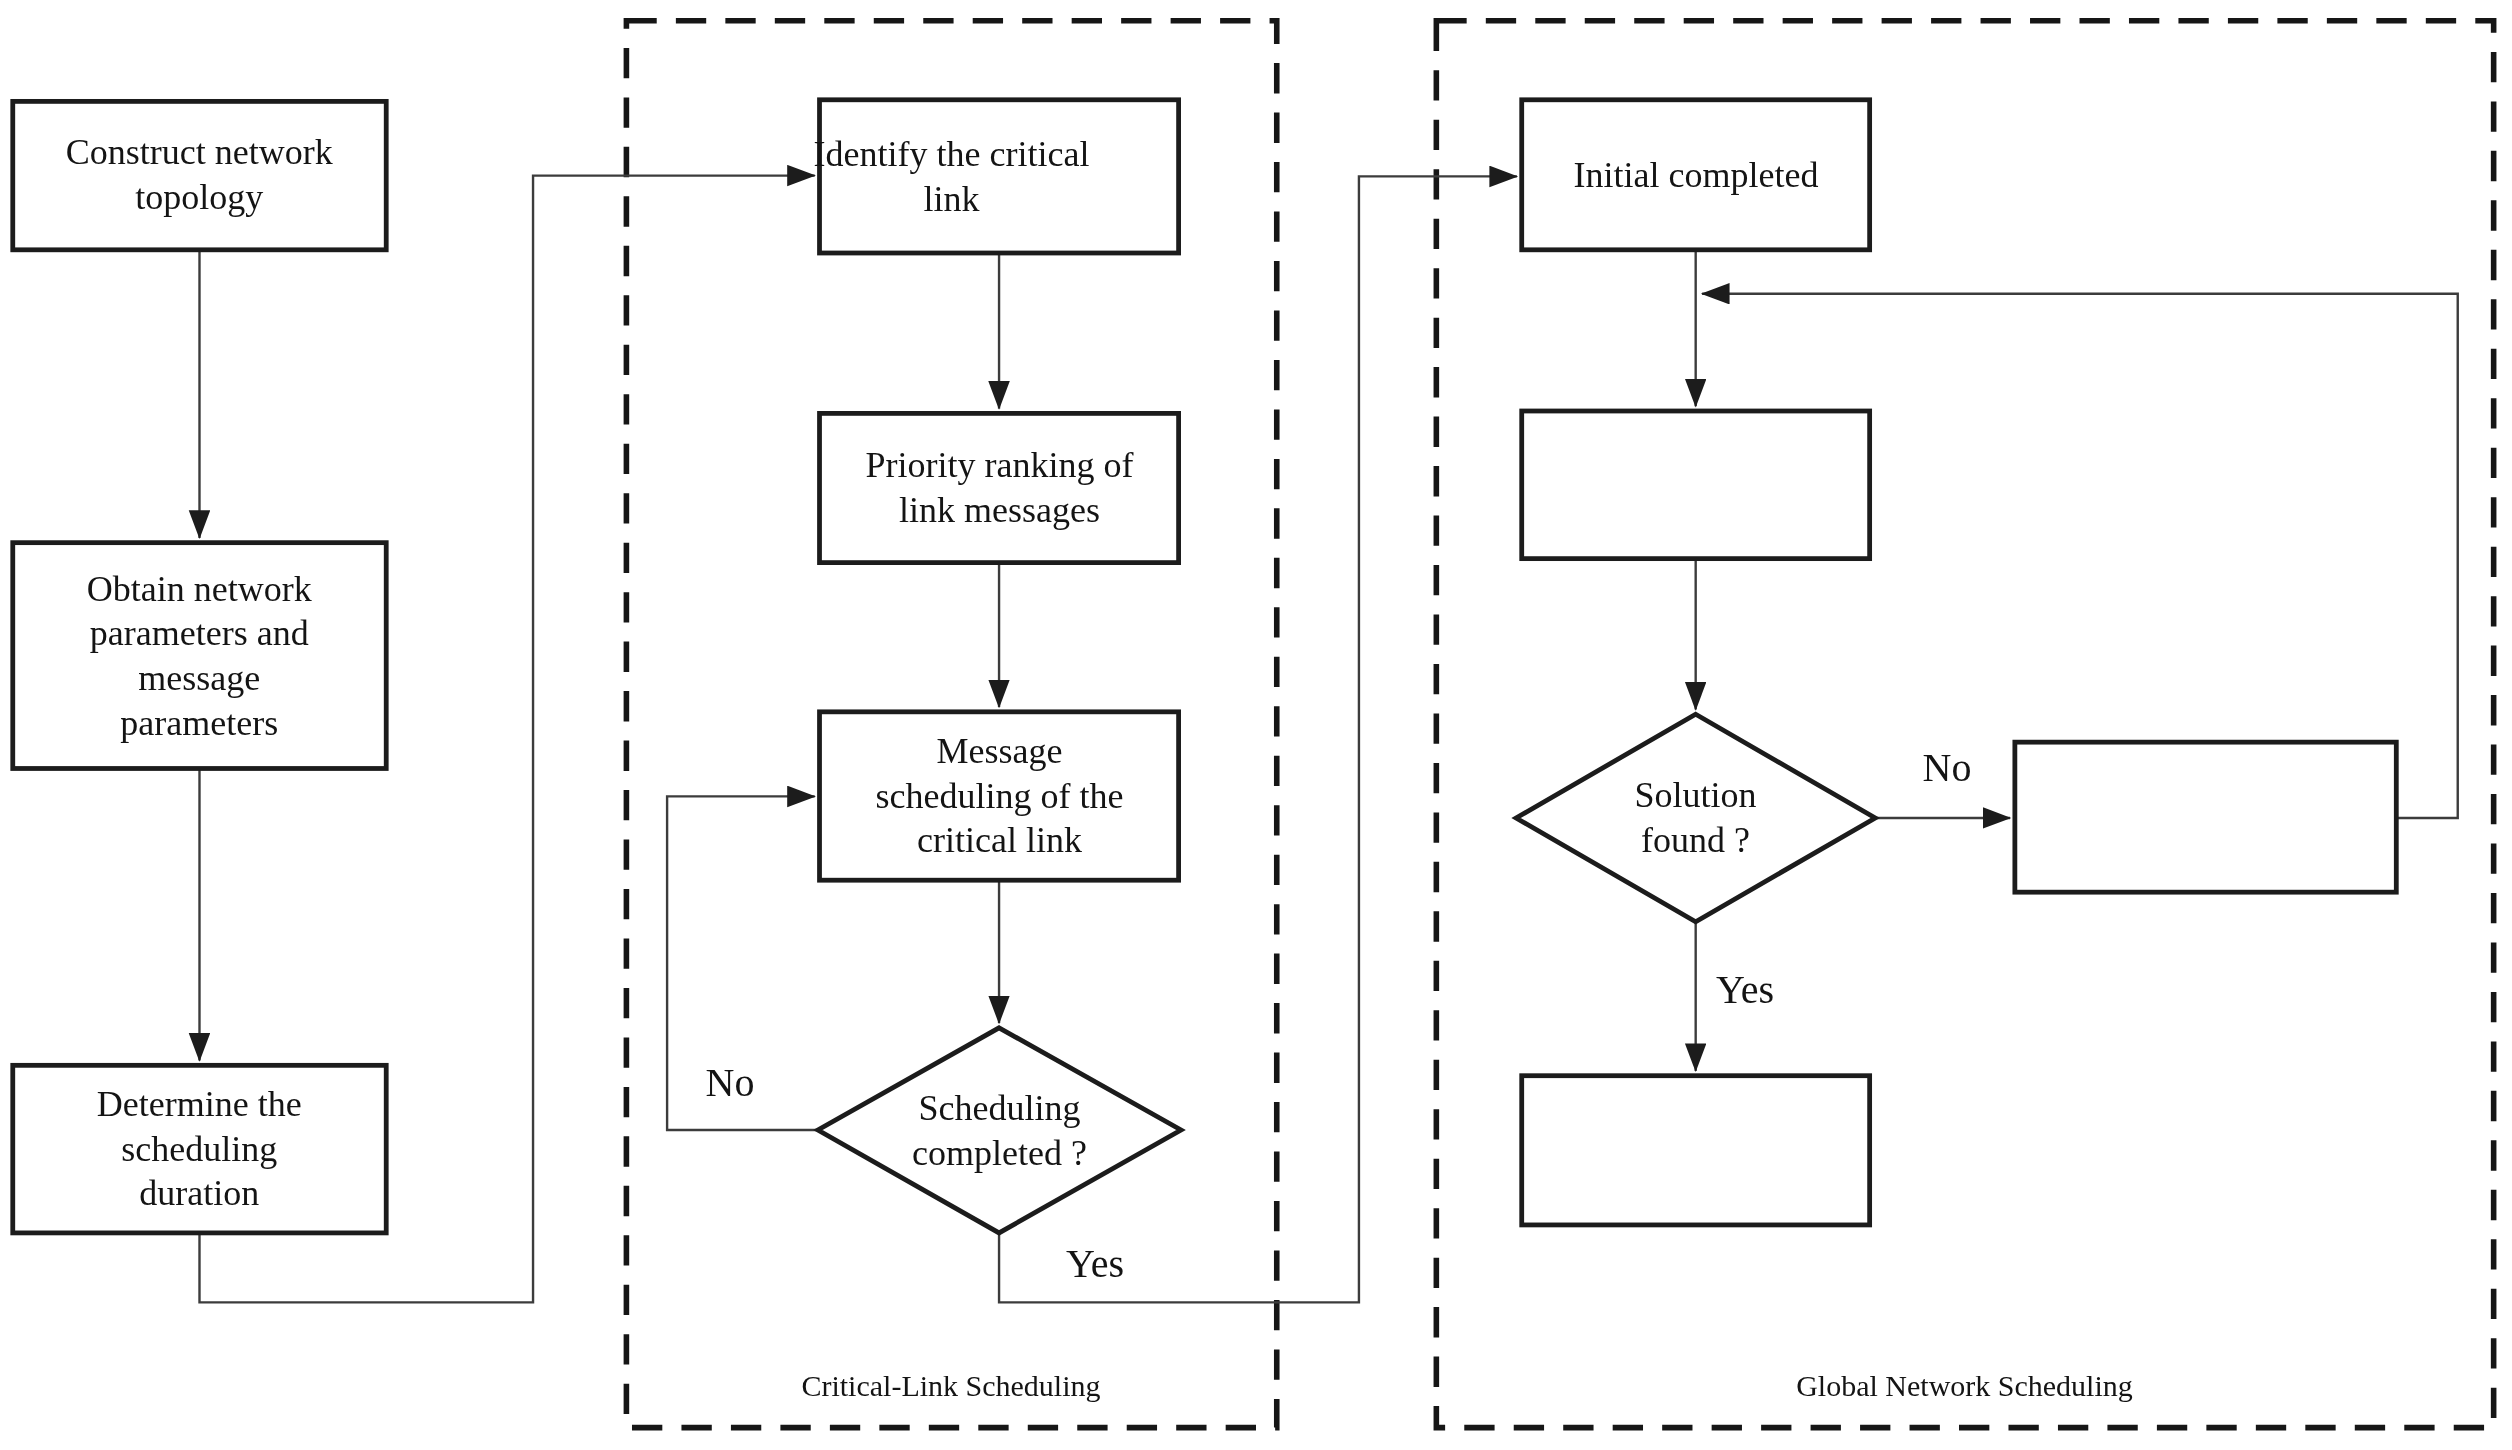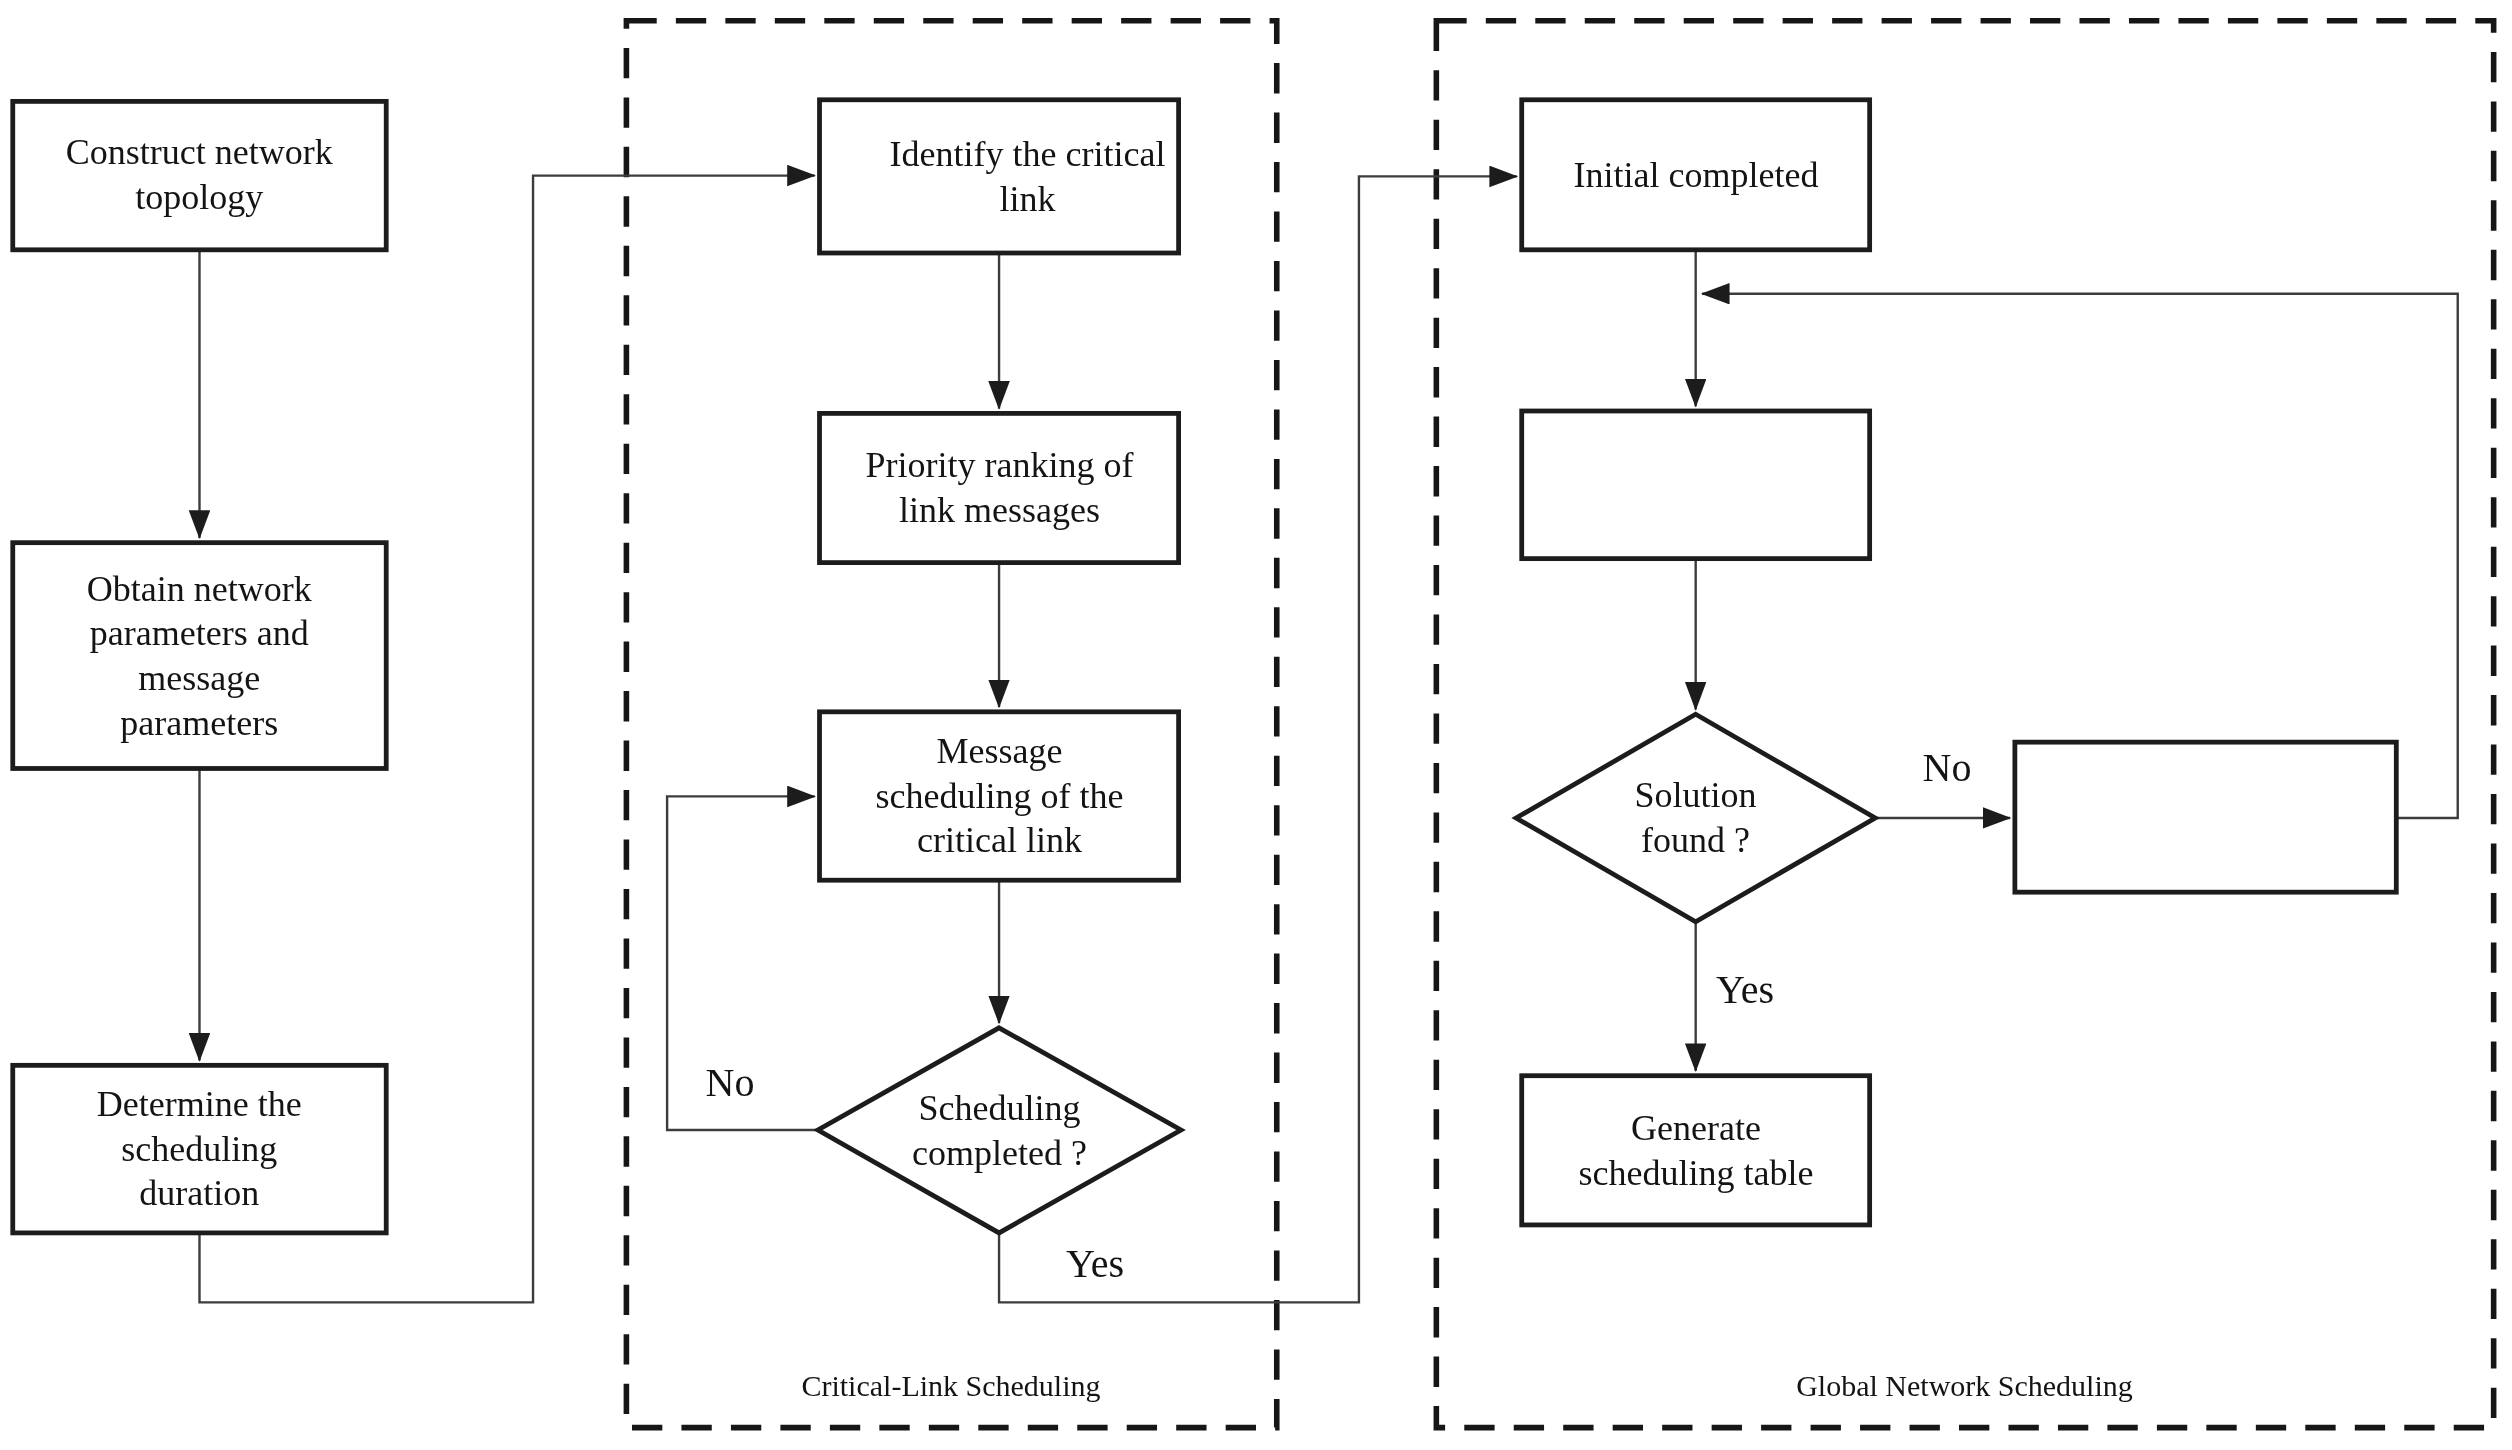--- a/index.html
+++ b/index.html
@@ -88,34 +88,32 @@
 
   <div class="lbl" style="left:12.8px;top:543px;width:373px;height:226px;">Obtain network
 parameters and
 message
 parameters</div>
   <div class="lbl" style="left:12.8px;top:101px;width:373px;height:148px;">Construct network
 topology</div>
   <div class="lbl" style="left:12.8px;top:1065px;width:373px;height:168px;">Determine the
 scheduling
 duration</div>
-  <div class="lbl" style="left:848px;top:100px;width:359px;height:153px;">Identify the critical
+  <div class="lbl" style="left:772px;top:100px;width:359px;height:153px;">Identify the critical
 link</div>
   <div class="lbl" style="left:820px;top:413px;width:359px;height:149px;">Priority ranking of
 link messages</div>
   <div class="lbl" style="left:820px;top:712px;width:359px;height:168px;">Message
 scheduling of the
 critical link</div>
   <div class="lbl" style="left:818px;top:1028px;width:363px;height:205px;">Scheduling
 completed ?</div>
   <div class="lbl" style="left:1522px;top:100px;width:348px;height:150px;">Initial completed</div>
   <div class="lbl" style="left:1516px;top:714px;width:359px;height:207px;">Solution
 found ?</div>
-  <div class="lbl" style="left:1522px;top:1076px;width:348px;height:149px;">Generate
-scheduling table</div>
 
   <div class="lbl edge-lbl" style="left:666px;top:1058px;width:128px;height:49px;">No</div>
   <div class="lbl edge-lbl" style="left:1031px;top:1239px;width:128px;height:49px;">Yes</div>
   <div class="lbl edge-lbl" style="left:1883px;top:743px;width:128px;height:49px;">No</div>
   <div class="lbl edge-lbl" style="left:1681px;top:965px;width:128px;height:49px;">Yes</div>
 
   <div class="lbl section-lbl" style="left:626px;top:1357px;width:650px;height:57px;">Critical-Link Scheduling</div>
   <div class="lbl section-lbl" style="left:1436px;top:1357px;width:1057px;height:57px;">Global Network Scheduling</div>
 
 </div>

